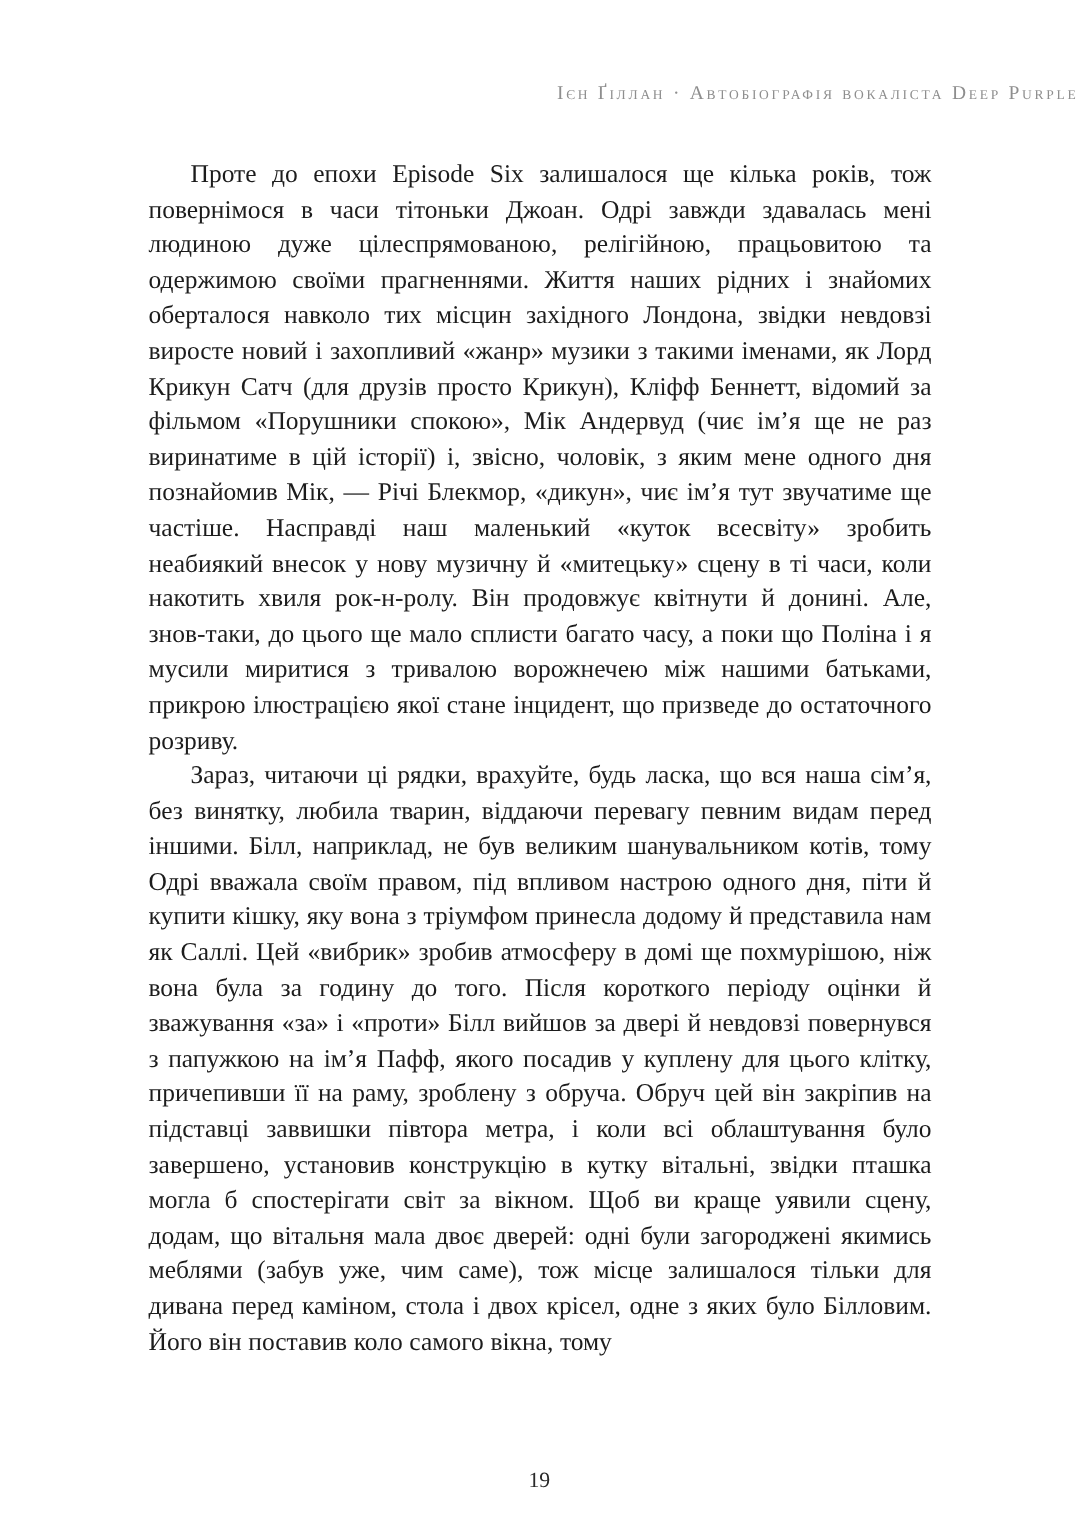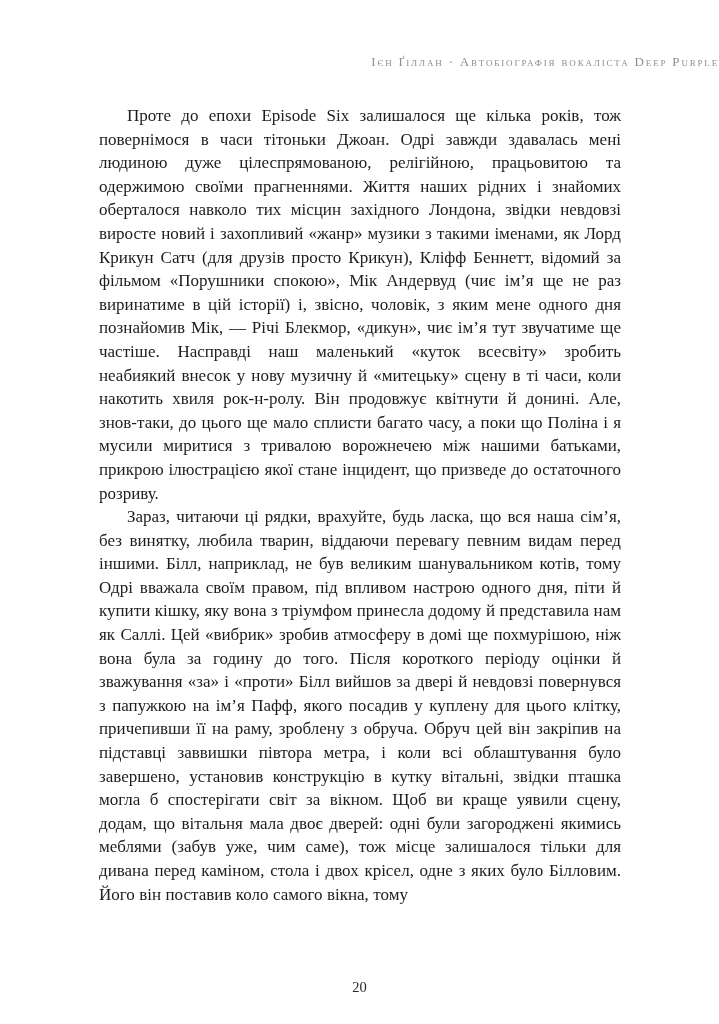--- a/index.html
+++ b/index.html
@@ -62,14 +62,14 @@
 <body>
 
 <div class="page">
   <div class="running-head">Ієн Ґіллан · Автобіографія вокаліста Deep Purple</div>
 
   <div class="text-block">
     <p class="para" lang="uk">Проте до епохи Episode Six залишалося ще кілька років, тож повернімося в часи тітоньки Джоан. Одрі завжди здавалась мені людиною дуже цілеспрямованою, релігійною, працьовитою та одержимою своїми прагненнями. Життя наших рідних і знайомих оберталося навколо тих місцин західного Лондона, звідки невдовзі виросте новий і захопливий «жанр» музики з такими іменами, як Лорд Крикун Сатч (для друзів просто Крикун), Кліфф Беннетт, відомий за фільмом «Порушники спокою», Мік Андервуд (чиє ім’я ще не раз виринатиме в цій історії) і, звісно, чоловік, з яким мене одного дня познайомив Мік, — Річі Блекмор, «дикун», чиє ім’я тут звучатиме ще частіше. Насправді наш маленький «куток всесвіту» зробить неабиякий внесок у нову музичну й «митецьку» сцену в ті часи, коли накотить хвиля рок-н-ролу. Він продовжує квітнути й донині. Але, знов-таки, до цього ще мало сплисти багато часу, а поки що Поліна і я мусили миритися з тривалою ворожнечею між нашими батьками, прикрою ілюстрацією якої стане інцидент, що призведе до остаточного розриву.</p>
     <p class="para" lang="uk">Зараз, читаючи ці рядки, врахуйте, будь ласка, що вся наша сім’я, без винятку, любила тварин, віддаючи перевагу певним видам перед іншими. Білл, наприклад, не був великим шанувальником котів, тому Одрі вважала своїм правом, під впливом настрою одного дня, піти й купити кішку, яку вона з тріумфом принесла додому й представила нам як Саллі. Цей «вибрик» зробив атмосферу в домі ще похмурішою, ніж вона була за годину до того. Після короткого періоду оцінки й зважування «за» і «проти» Білл вийшов за двері й невдовзі повернувся з папужкою на ім’я Пафф, якого посадив у куплену для цього клітку, причепивши її на раму, зроблену з обруча. Обруч цей він закріпив на підставці заввишки півтора метра, і коли всі облаштування було завершено, установив конструкцію в кутку вітальні, звідки пташка могла б спостерігати світ за вікном. Щоб ви краще уявили сцену, додам, що вітальня мала двоє дверей: одні були загороджені якимись меблями (забув уже, чим саме), тож місце залишалося тільки для дивана перед каміном, стола і двох крісел, одне з яких було Білловим. Його він поставив коло самого вікна, тому</p>
   </div>
 
-  <div class="folio">20</div>
+  <div class="folio">19</div>
 </div>
 
 </body></html>

